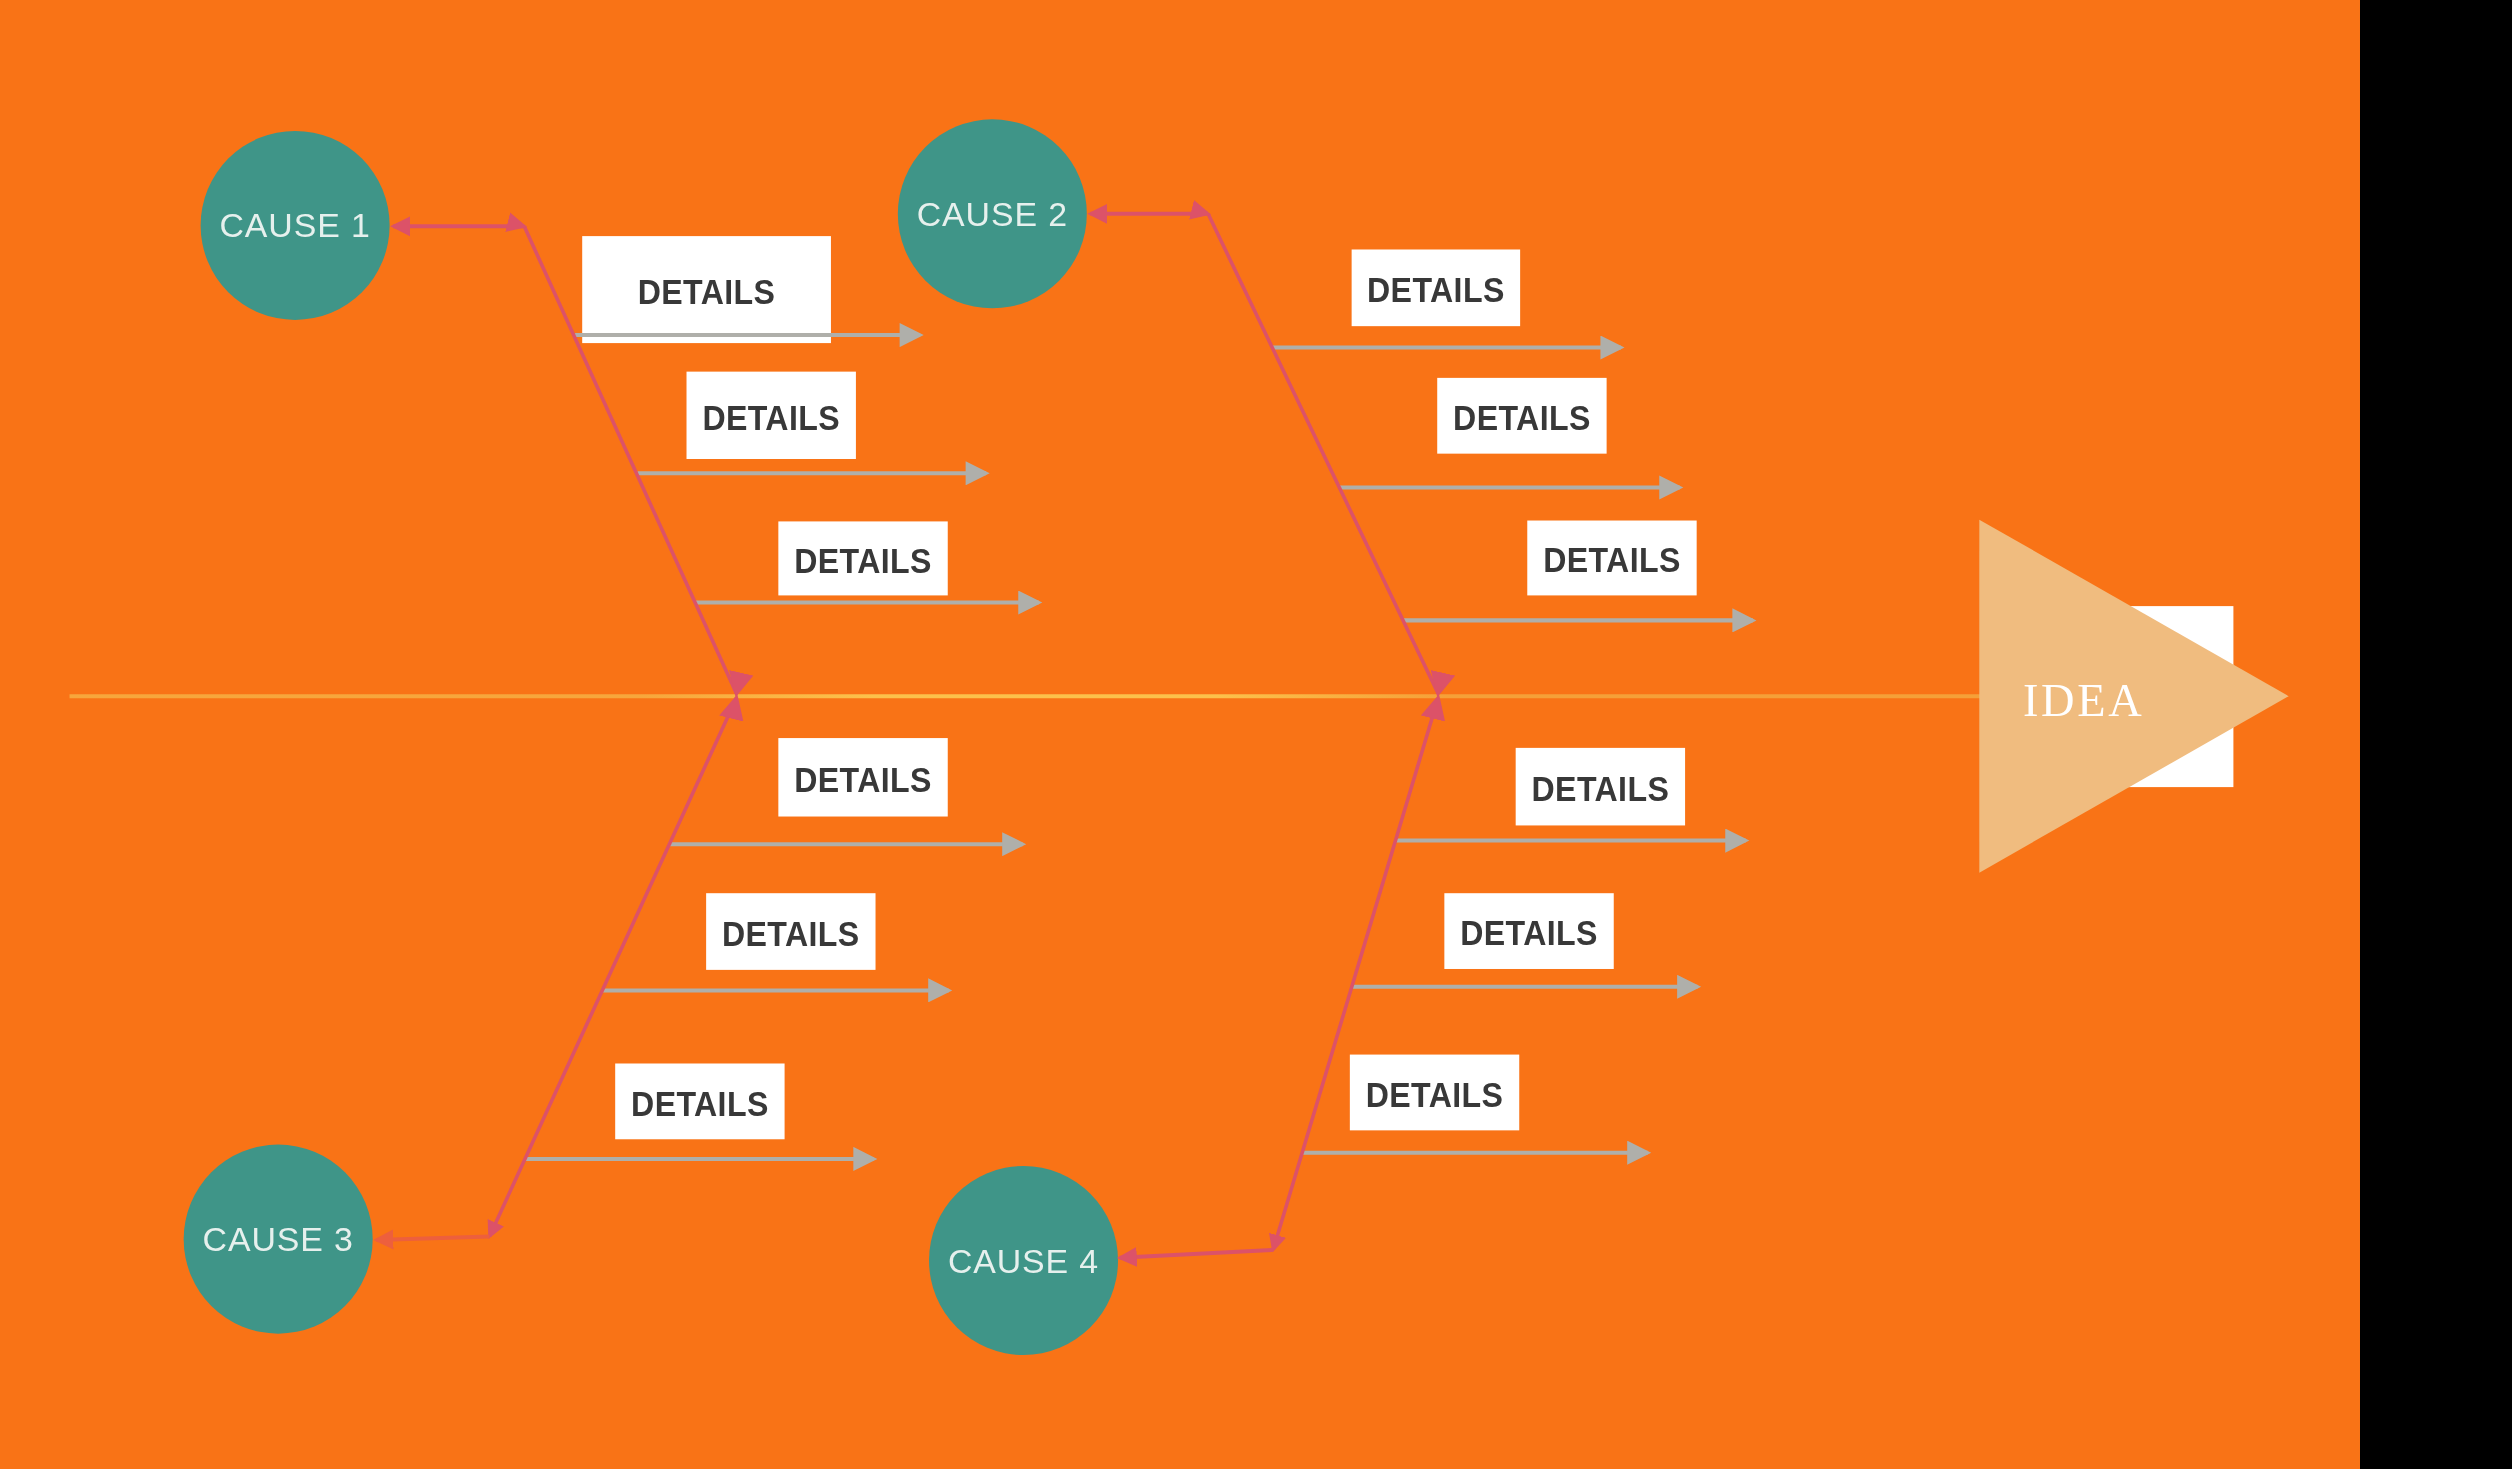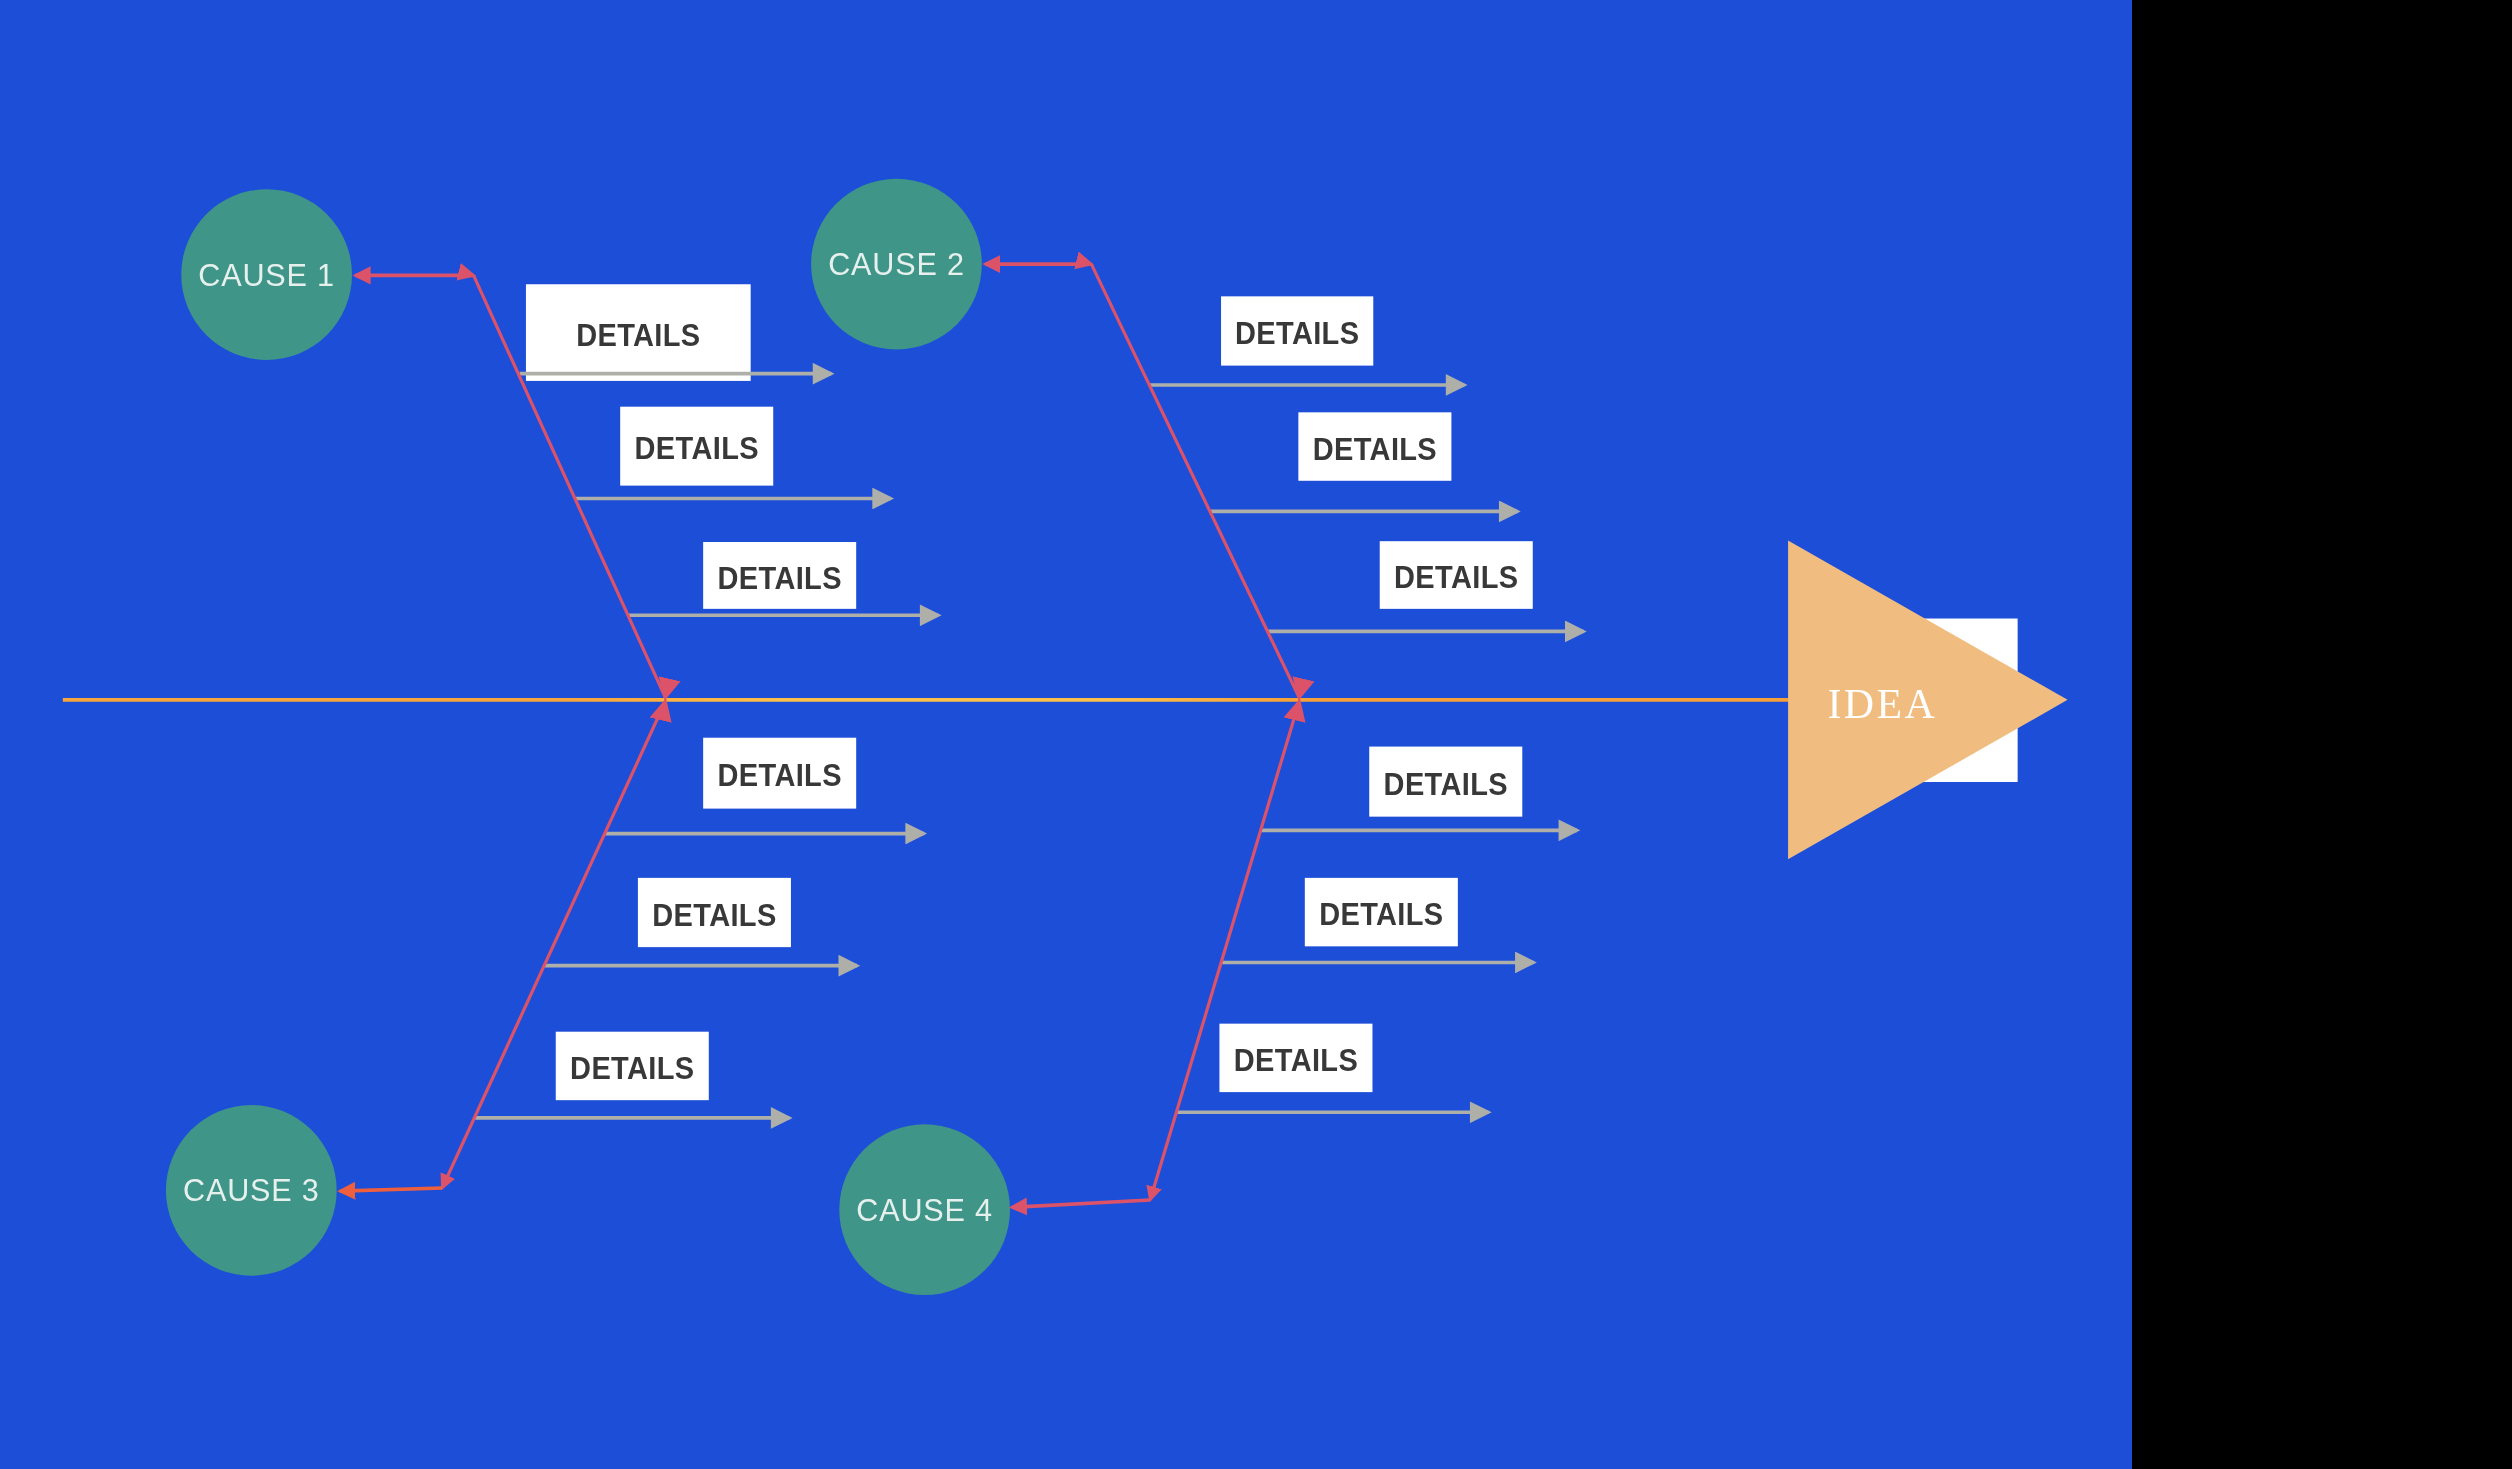--- a/index.html
+++ b/index.html
@@ -1,20 +1,20 @@
 <!DOCTYPE html>
 <html style="font-size:15px"><head>
 <meta charset="utf-8">
 <style>
   html, body { margin: 0; padding: 0; background: #000; }
   .stage {
     position: relative;
-    width: 2132px;
+    width: 2360px;
     height: 1469px;
-    background: #1d4ed8;
+    background: #f97316;
     overflow: hidden;
     font-family: "Liberation Sans", sans-serif;
   }
   .stage svg {
     position: absolute;
     left: 0; top: 0;
     width: 100%; height: 100%;
     display: block;
   }
   text { user-select: none; }

